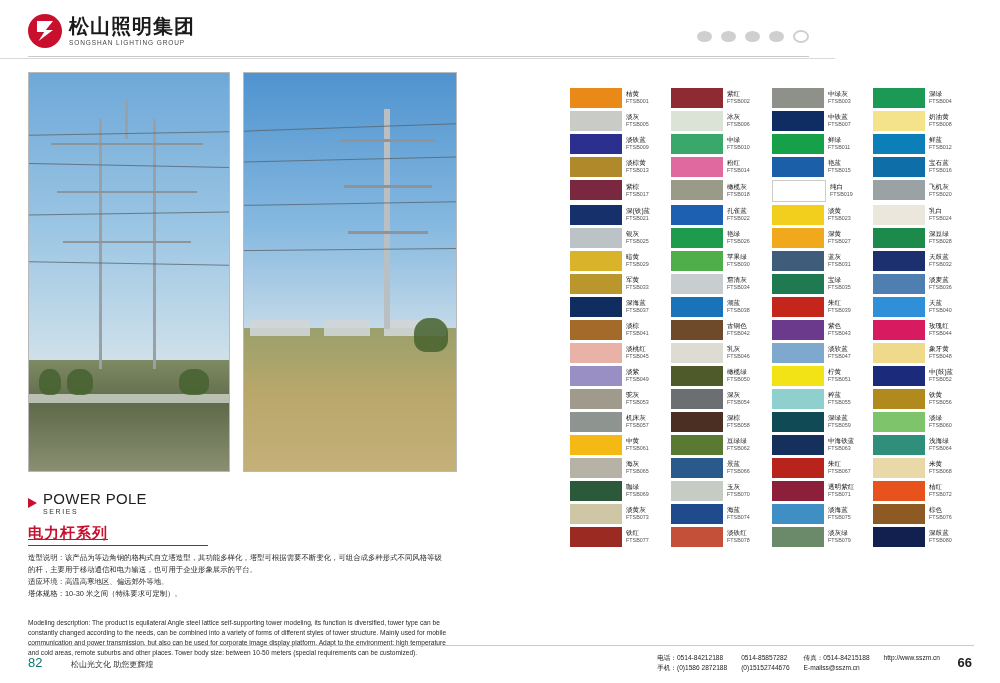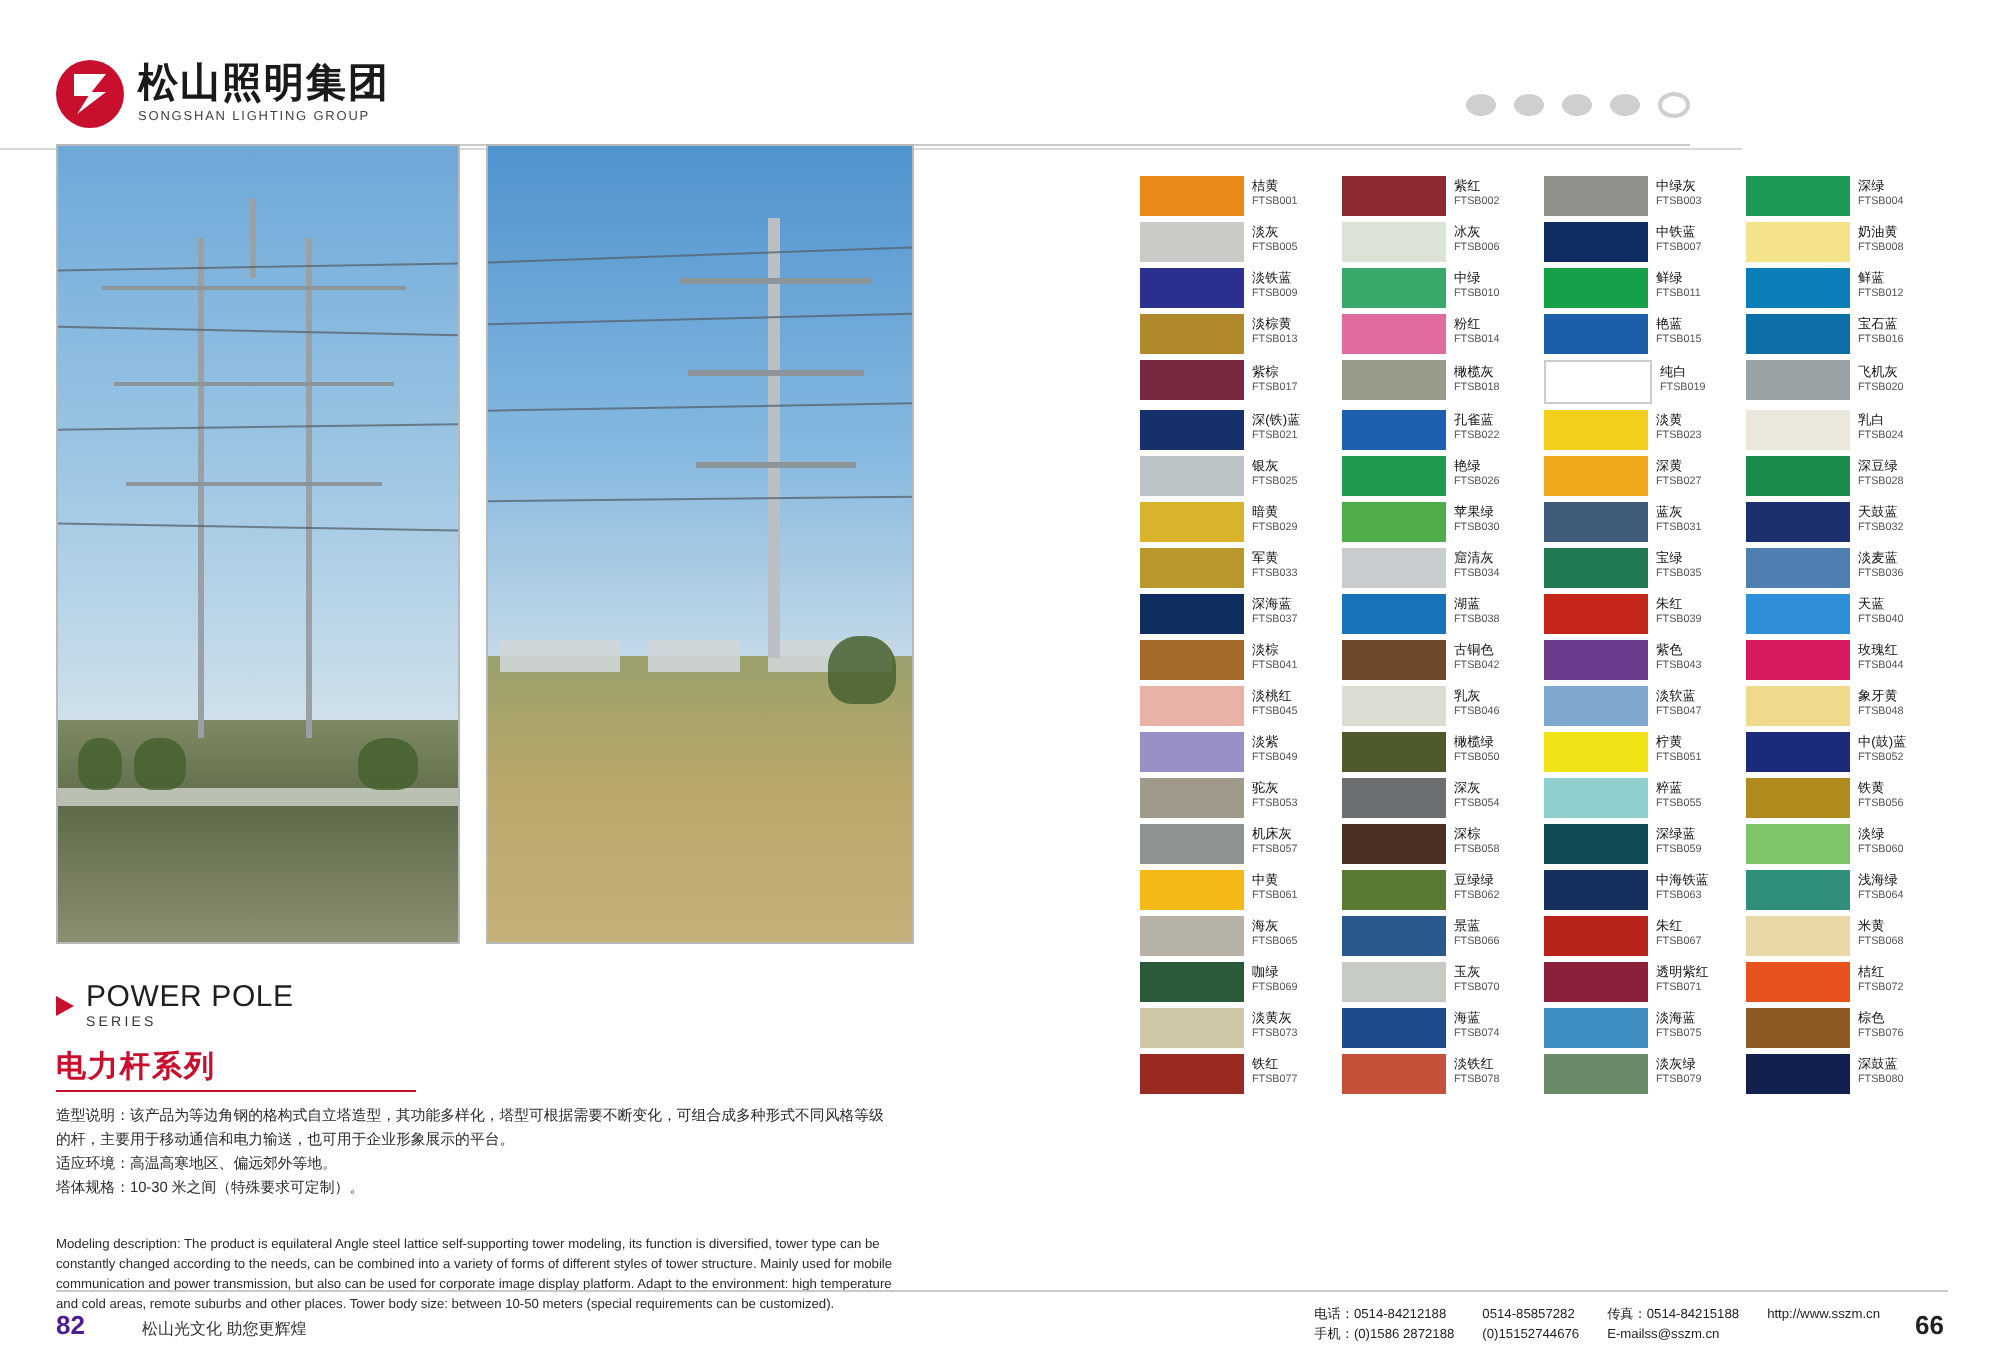--- a/index.html
+++ b/index.html
@@ -8,23 +8,22 @@
     background:#e8e8e8;
     font-family:"Liberation Sans","DejaVu Sans",sans-serif;
     overflow:hidden;
   }
   .page{
     position:absolute;top:0;left:0;width:1000px;height:683px;
     background:#ffffff;
   }
   
   .header{
-    position:absolute;left:0;top:16px;width:835px;height:58px;
+    position:absolute;left:0;top:0;width:835px;height:58px;
     border-bottom:1px solid #d9d9d9;
-    padding-left:36px;
   }
   .logo-wrap{position:absolute;left:28px;top:14px;display:flex;align-items:center;gap:7px;}
   .logo-mark{
     width:34px;height:34px;border-radius:50%;
     background:#c8102e;position:relative;flex:none;
   }
   .logo-mark:after{
     content:"";position:absolute;left:9px;top:7px;width:16px;height:20px;
     background:#fff;
     clip-path:polygon(0% 0%,100% 0%,55% 45%,100% 45%,10% 100%,45% 55%,0% 55%);
@@ -65,36 +64,36 @@
     background:linear-gradient(180deg,#9aa06c 0%,#b9a76a 45%,#c4b079 100%);}
   .bld{position:absolute;bottom:34%;height:16px;background:#cfd6d8;opacity:.9;}
   .pole{position:absolute;background:#9aa1a6;}
   .wire{position:absolute;background:#56606a;height:1px;opacity:.75;}
   .arm{position:absolute;background:#8d959b;height:2px;}
   
   .sec-title{position:absolute;left:28px;top:432px;display:flex;align-items:center;gap:6px;}
   .tri{width:0;height:0;border-left:9px solid #c8102e;border-top:5px solid transparent;border-bottom:5px solid transparent;}
   .sec-en{font-size:15px;color:#1f1f1f;letter-spacing:.3px;}
   .sec-en small{display:block;font-size:7px;letter-spacing:1.6px;color:#333;margin-top:1px;}
-  .sec-cn{position:absolute;left:28px;top:466px;font-size:15px;font-weight:bold;color:#c8102e;letter-spacing:1px;}
+  .sec-cn{position:absolute;left:28px;top:466px;font-size:15px;font-weight:bold;color:#c8102e;letter-spacing:1px;text-decoration:underline;}
   .sec-line{position:absolute;left:28px;top:487px;width:180px;height:1px;background:#c8102e;}
   .body-cn{position:absolute;left:28px;top:494px;width:420px;font-size:7.4px;line-height:1.62;color:#2a2a2a;}
   .body-en{position:absolute;left:28px;top:560px;width:430px;font-size:6.6px;line-height:1.5;color:#2a2a2a;}
   
   .swatch-area{position:absolute;left:570px;top:88px;width:406px;}
   .srow{display:flex;}
   .scell{width:101px;display:flex;align-items:stretch;margin-bottom:3px;}
   .schip{width:52px;height:20px;flex:none;}
   .slabel{padding-left:4px;display:flex;flex-direction:column;justify-content:center;}
   .sname{font-size:6.6px;color:#111;line-height:1.05;}
   .scode{font-size:5.4px;color:#555;line-height:1.1;margin-top:1px;}
   
   .footer{position:absolute;left:0;bottom:0;width:1000px;height:38px;}
   .foot-line{position:absolute;left:28px;right:26px;top:0;height:1px;background:#c9c9c9;}
-  .pgl{position:absolute;left:28px;top:10px;font-size:13px;font-weight:bold;color:#4c1d95;}
+  .pgl{position:absolute;left:28px;top:10px;font-size:13px;font-weight:normal;color:#0f766e;}
   .slogan{position:absolute;left:52px;top:14px;font-size:8px;color:#333;margin-left:19px;}
   .pgr{position:absolute;right:28px;top:10px;font-size:13px;font-weight:bold;color:#222;}
   .contact{position:absolute;right:60px;top:8px;display:flex;gap:14px;font-size:6.6px;color:#222;line-height:1.55;}
   .contact div{white-space:nowrap;}
 </style>
 </head>
 <body>
 
 <div class="page">
 

